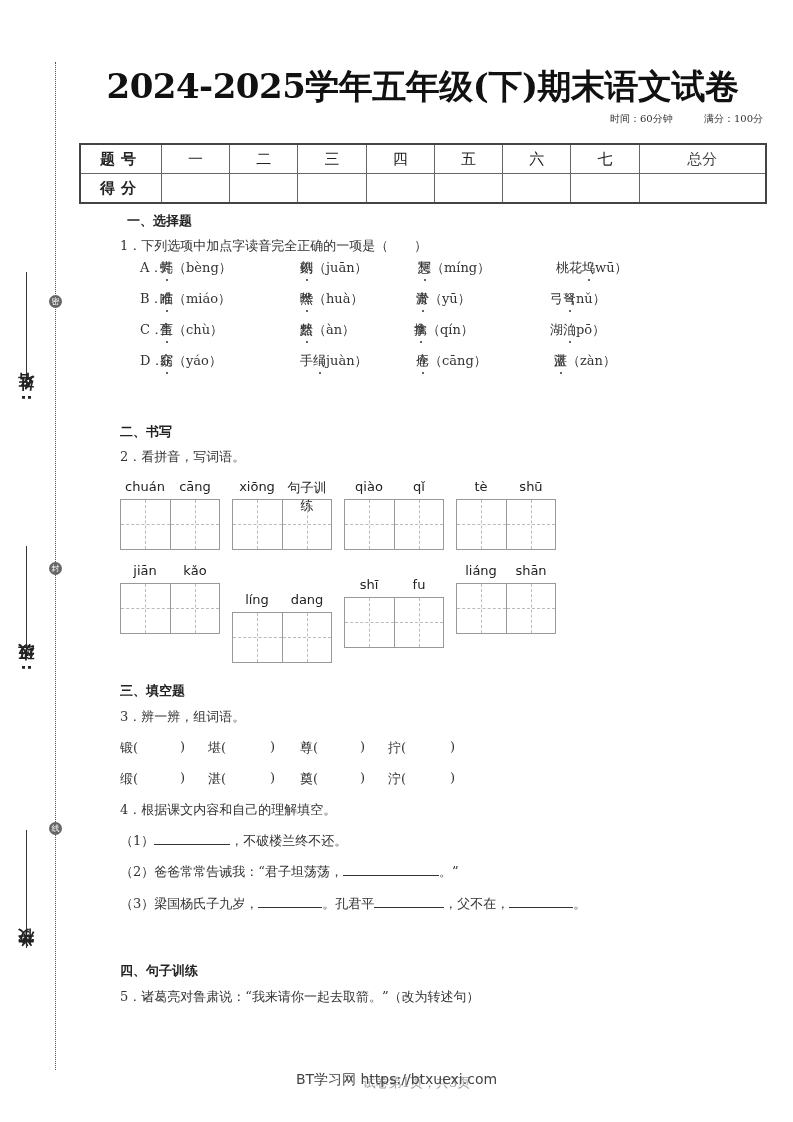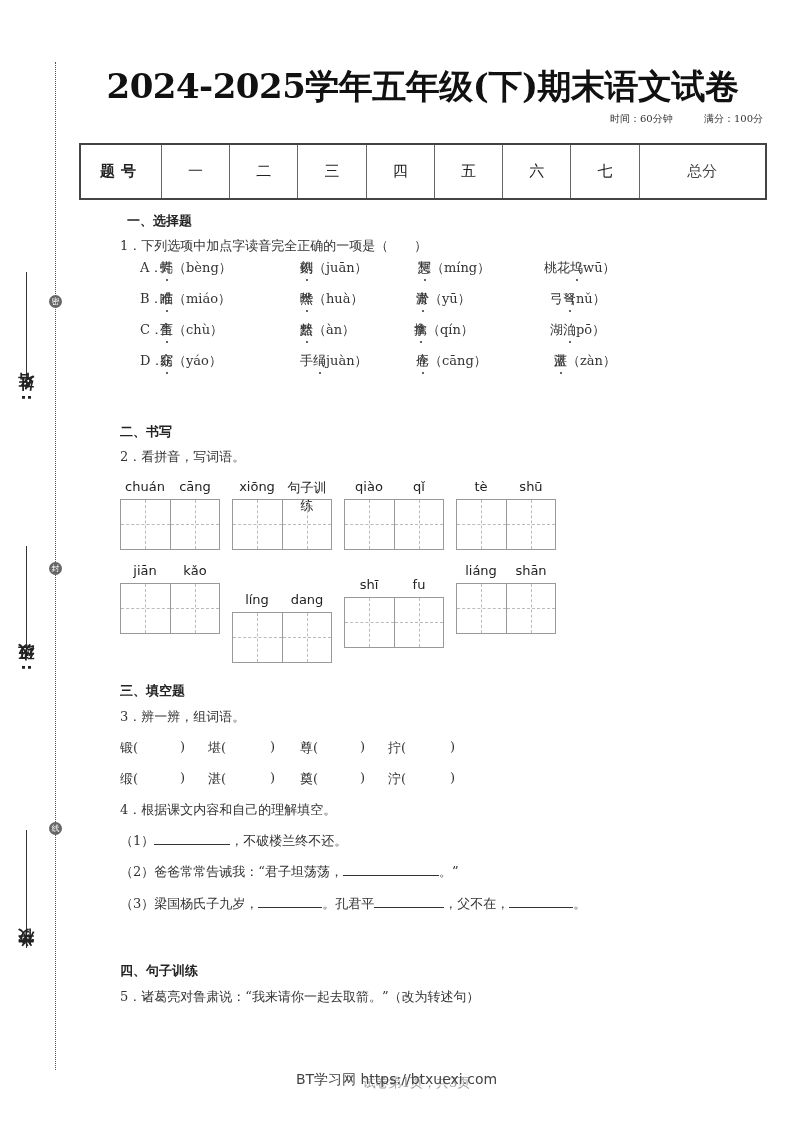--- a/index.html
+++ b/index.html
@@ -122,32 +122,43 @@
     <td class="head">题号</td>
     <td>一</td>
     <td>二</td>
     <td>三</td>
     <td>四</td>
     <td>五</td>
     <td>六</td>
     <td>七</td>
     <td style="font-weight:normal;color:#444">总分</td>
   </tr>
+  <tr>
+    <td class="head">得分</td>
+    <td></td>
+    <td></td>
+    <td></td>
+    <td></td>
+    <td></td>
+    <td></td>
+    <td></td>
+    <td></td>
+  </tr>
 </tbody>
   </table>
 
 <div class="sec-title" style="left:127px;top:212px">一、选择题</div>
 <div class="q" style="left:120px;top:237px">1．下列选项中加点字读音完全正确的一项是（　　）</div>
 
 <div class="opt-row" style="left:140px;top:259px">
   <span style="left:0">A．</span>
   <span style="left:20px"><span class="dot">蚌</span><span style="position:static">壳（bèng）</span></span>
   <span style="left:160px"><span class="dot">镌</span><span style="position:static">刻（juān）</span></span>
   <span style="left:278px"><span class="dot">冥</span><span style="position:static">想（míng）</span></span>
-  <span style="left:404px"><span style="position:static">桃花</span><span class="dot">坞</span><span style="position:static">（wū）</span></span>
+  <span style="left:416px"><span style="position:static">桃花</span><span class="dot">坞</span><span style="position:static">（wū）</span></span>
 </div>
 
 <div class="opt-row" style="left:140px;top:290px">
   <span style="left:0">B．</span>
   <span style="left:20px"><span class="dot">瞄</span><span style="position:static">准（miáo）</span></span>
   <span style="left:160px"><span class="dot">哗</span><span style="position:static">然（huà）</span></span>
   <span style="left:276px"><span class="dot">淤</span><span style="position:static">青（yū）</span></span>
   <span style="left:410px"><span style="position:static">弓</span><span class="dot">弩</span><span style="position:static">（nǔ）</span></span>
 </div>
 

